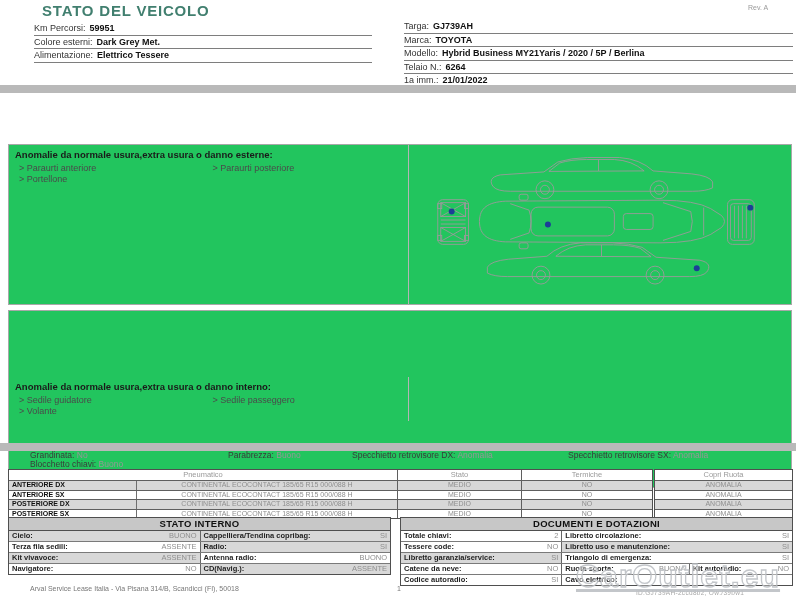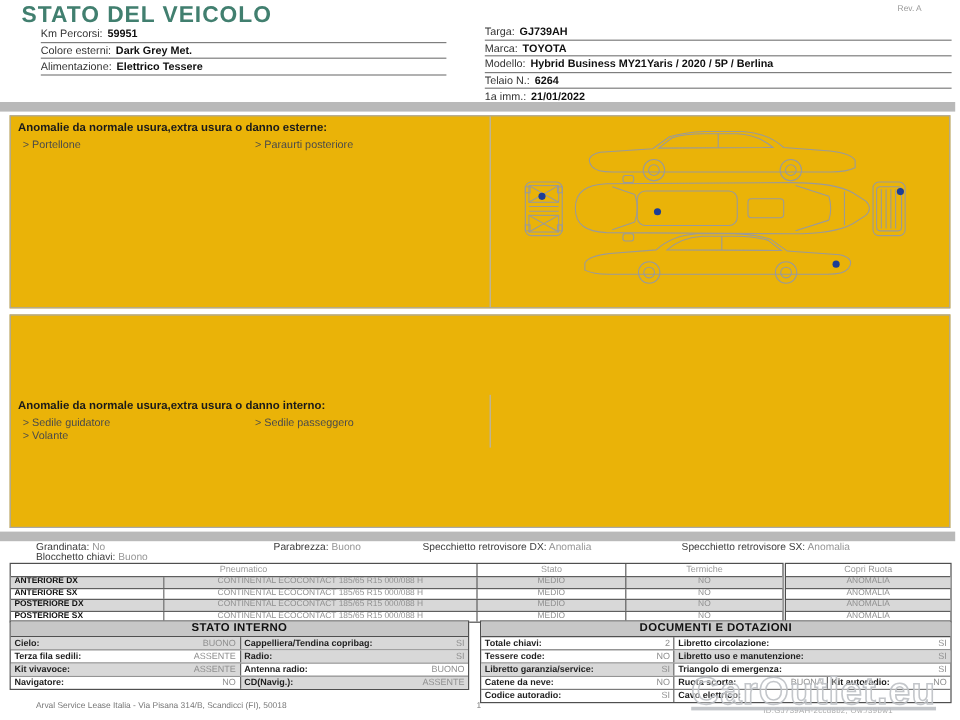--- a/index.html
+++ b/index.html
@@ -1,37 +1,37 @@
 <!DOCTYPE html>
 <html><head>
 <meta charset="utf-8">
 <style>
   html,body{margin:0;padding:0;background:#e8e8e8;}
   .page{position:relative;width:800px;height:600px;background:#fff;overflow:hidden;
         font-family:"Liberation Sans",sans-serif;color:#333;}
 
   
-  .title{position:absolute;left:18px;top:2px;font-size:19px;font-weight:bold;
+  .title{position:absolute;left:42px;top:2px;font-size:15px;font-weight:bold;
          color:#417f6f;letter-spacing:0.8px;text-align:right;}
   .rev{position:absolute;left:748px;top:4px;font-size:7px;color:#999;}
   .info{position:absolute;}
   .info .row{display:flex;align-items:baseline;gap:4px;height:12.6px;
              border-bottom:1px solid #7e7e7e;font-size:9px;line-height:12px;overflow:hidden;}
   .info .lab{color:#333;white-space:nowrap;}
   .info .val{font-weight:bold;color:#101010;white-space:nowrap;}
   .info-left{left:34px;top:22px;width:338px;}
   .info-right{left:404px;top:20px;width:389px;}
 
   
   .band{position:absolute;left:0;width:796px;height:8px;background:#b9b9b9;}
   .band1{top:85px;} .band2{top:443px;}
 
   
   .abox{position:absolute;left:8px;width:784px;border:1px solid #a8a8a8;display:flex;
-        box-sizing:border-box;background:#eab308;}
+        box-sizing:border-box;background:#22c55e;margin-top:48px;}
   .abox-ext{top:96px;height:161px;}
   .abox-int{top:262px;height:178px;align-items:center;}
   .textpane{width:400px;border-right:1px solid #b5b5b5;padding:4px 6px;box-sizing:border-box;}
   .heading{font-size:9.5px;font-weight:bold;color:#1a1a1a;}
   .itemcols{display:flex;margin-top:3px;}
   .ic{width:50%;font-size:9px;color:#4a4a4a;line-height:11px;padding-left:4px;box-sizing:border-box;}
   .diagpane{flex:1;position:relative;}
   .diagpane svg{position:absolute;left:0;top:0;width:100%;height:100%;}
 
   
@@ -130,20 +130,21 @@
     </div>
   </div>
 
   <div class="band band1"></div>
 
   <div class="abox abox-ext">
     <div class="textpane">
       <div class="heading">Anomalie da normale usura,extra usura o danno esterne:</div>
       <div class="itemcols">
         <div class="ic">
+          <div>&gt; Paraurti anteriore</div>
           <div>&gt; Portellone</div>
         </div>
         <div class="ic">
           <div>&gt; Paraurti posteriore</div>
         </div>
       </div>
     </div>
     <div class="diagpane">
       <svg viewBox="0 0 385 158" preserveAspectRatio="xMidYMid meet">
         <g stroke="#9a9a9a" fill="none" stroke-width="0.9">

